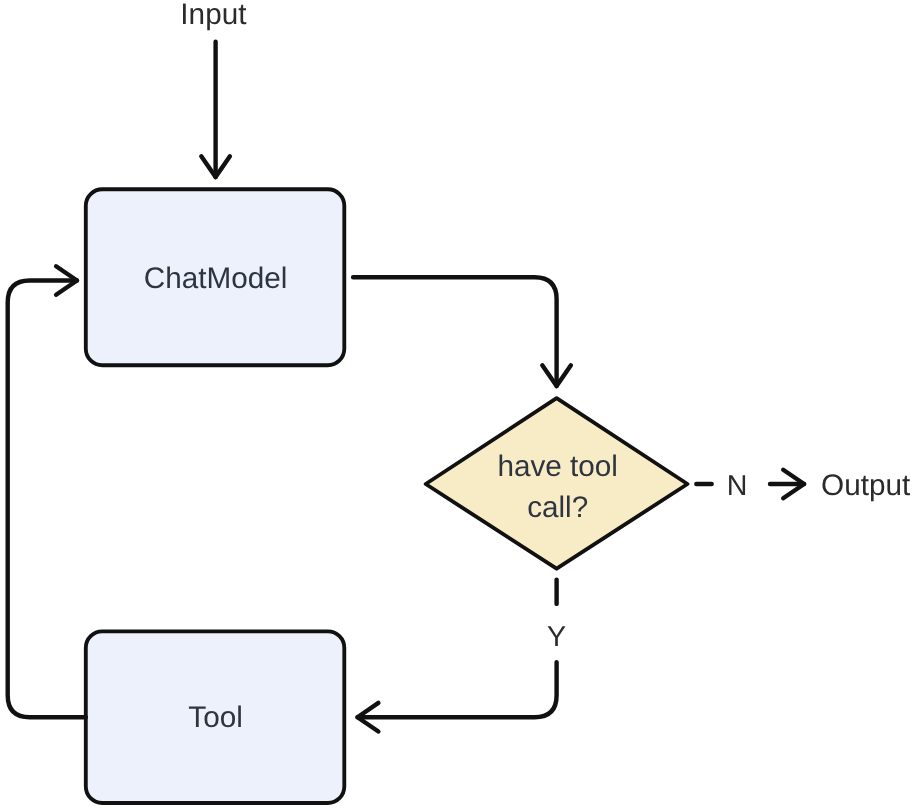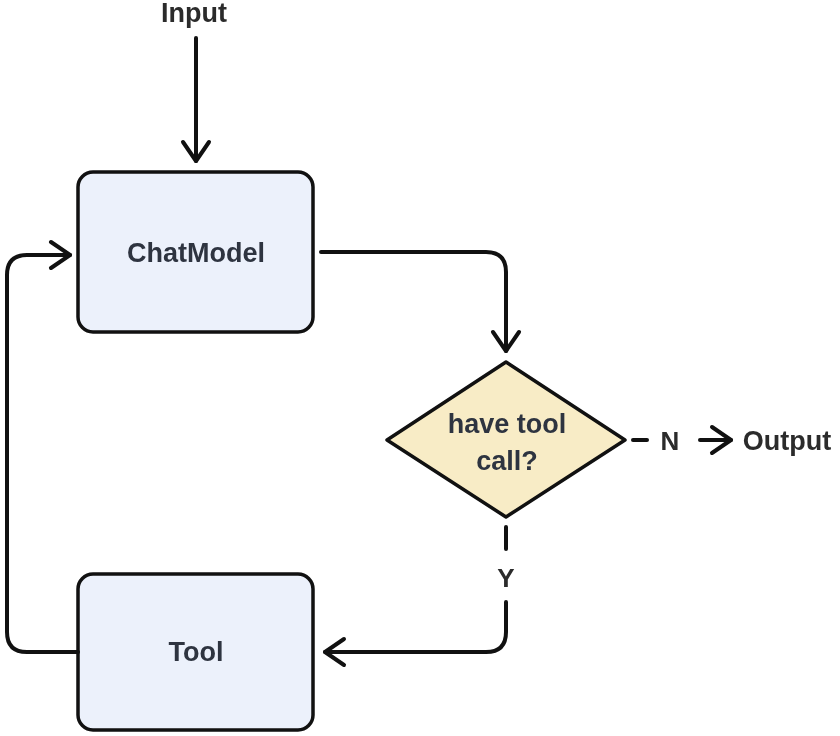--- a/index.html
+++ b/index.html
@@ -8,21 +8,20 @@
     width: 840px;
     height: 736px;
     background: #ffffff;
     font-family: "Liberation Sans", sans-serif;
   }
   .canvas-wrap {
     position: relative;
     width: 840px;
     height: 736px;
     overflow: hidden;
-    font-weight: bold;
   }
   svg text {
     font-family: "Liberation Sans", "DejaVu Sans", sans-serif;
   }
   .node-label {
     font-size: 27px;
   }
   .edge-label {
     font-size: 26px;
   }

